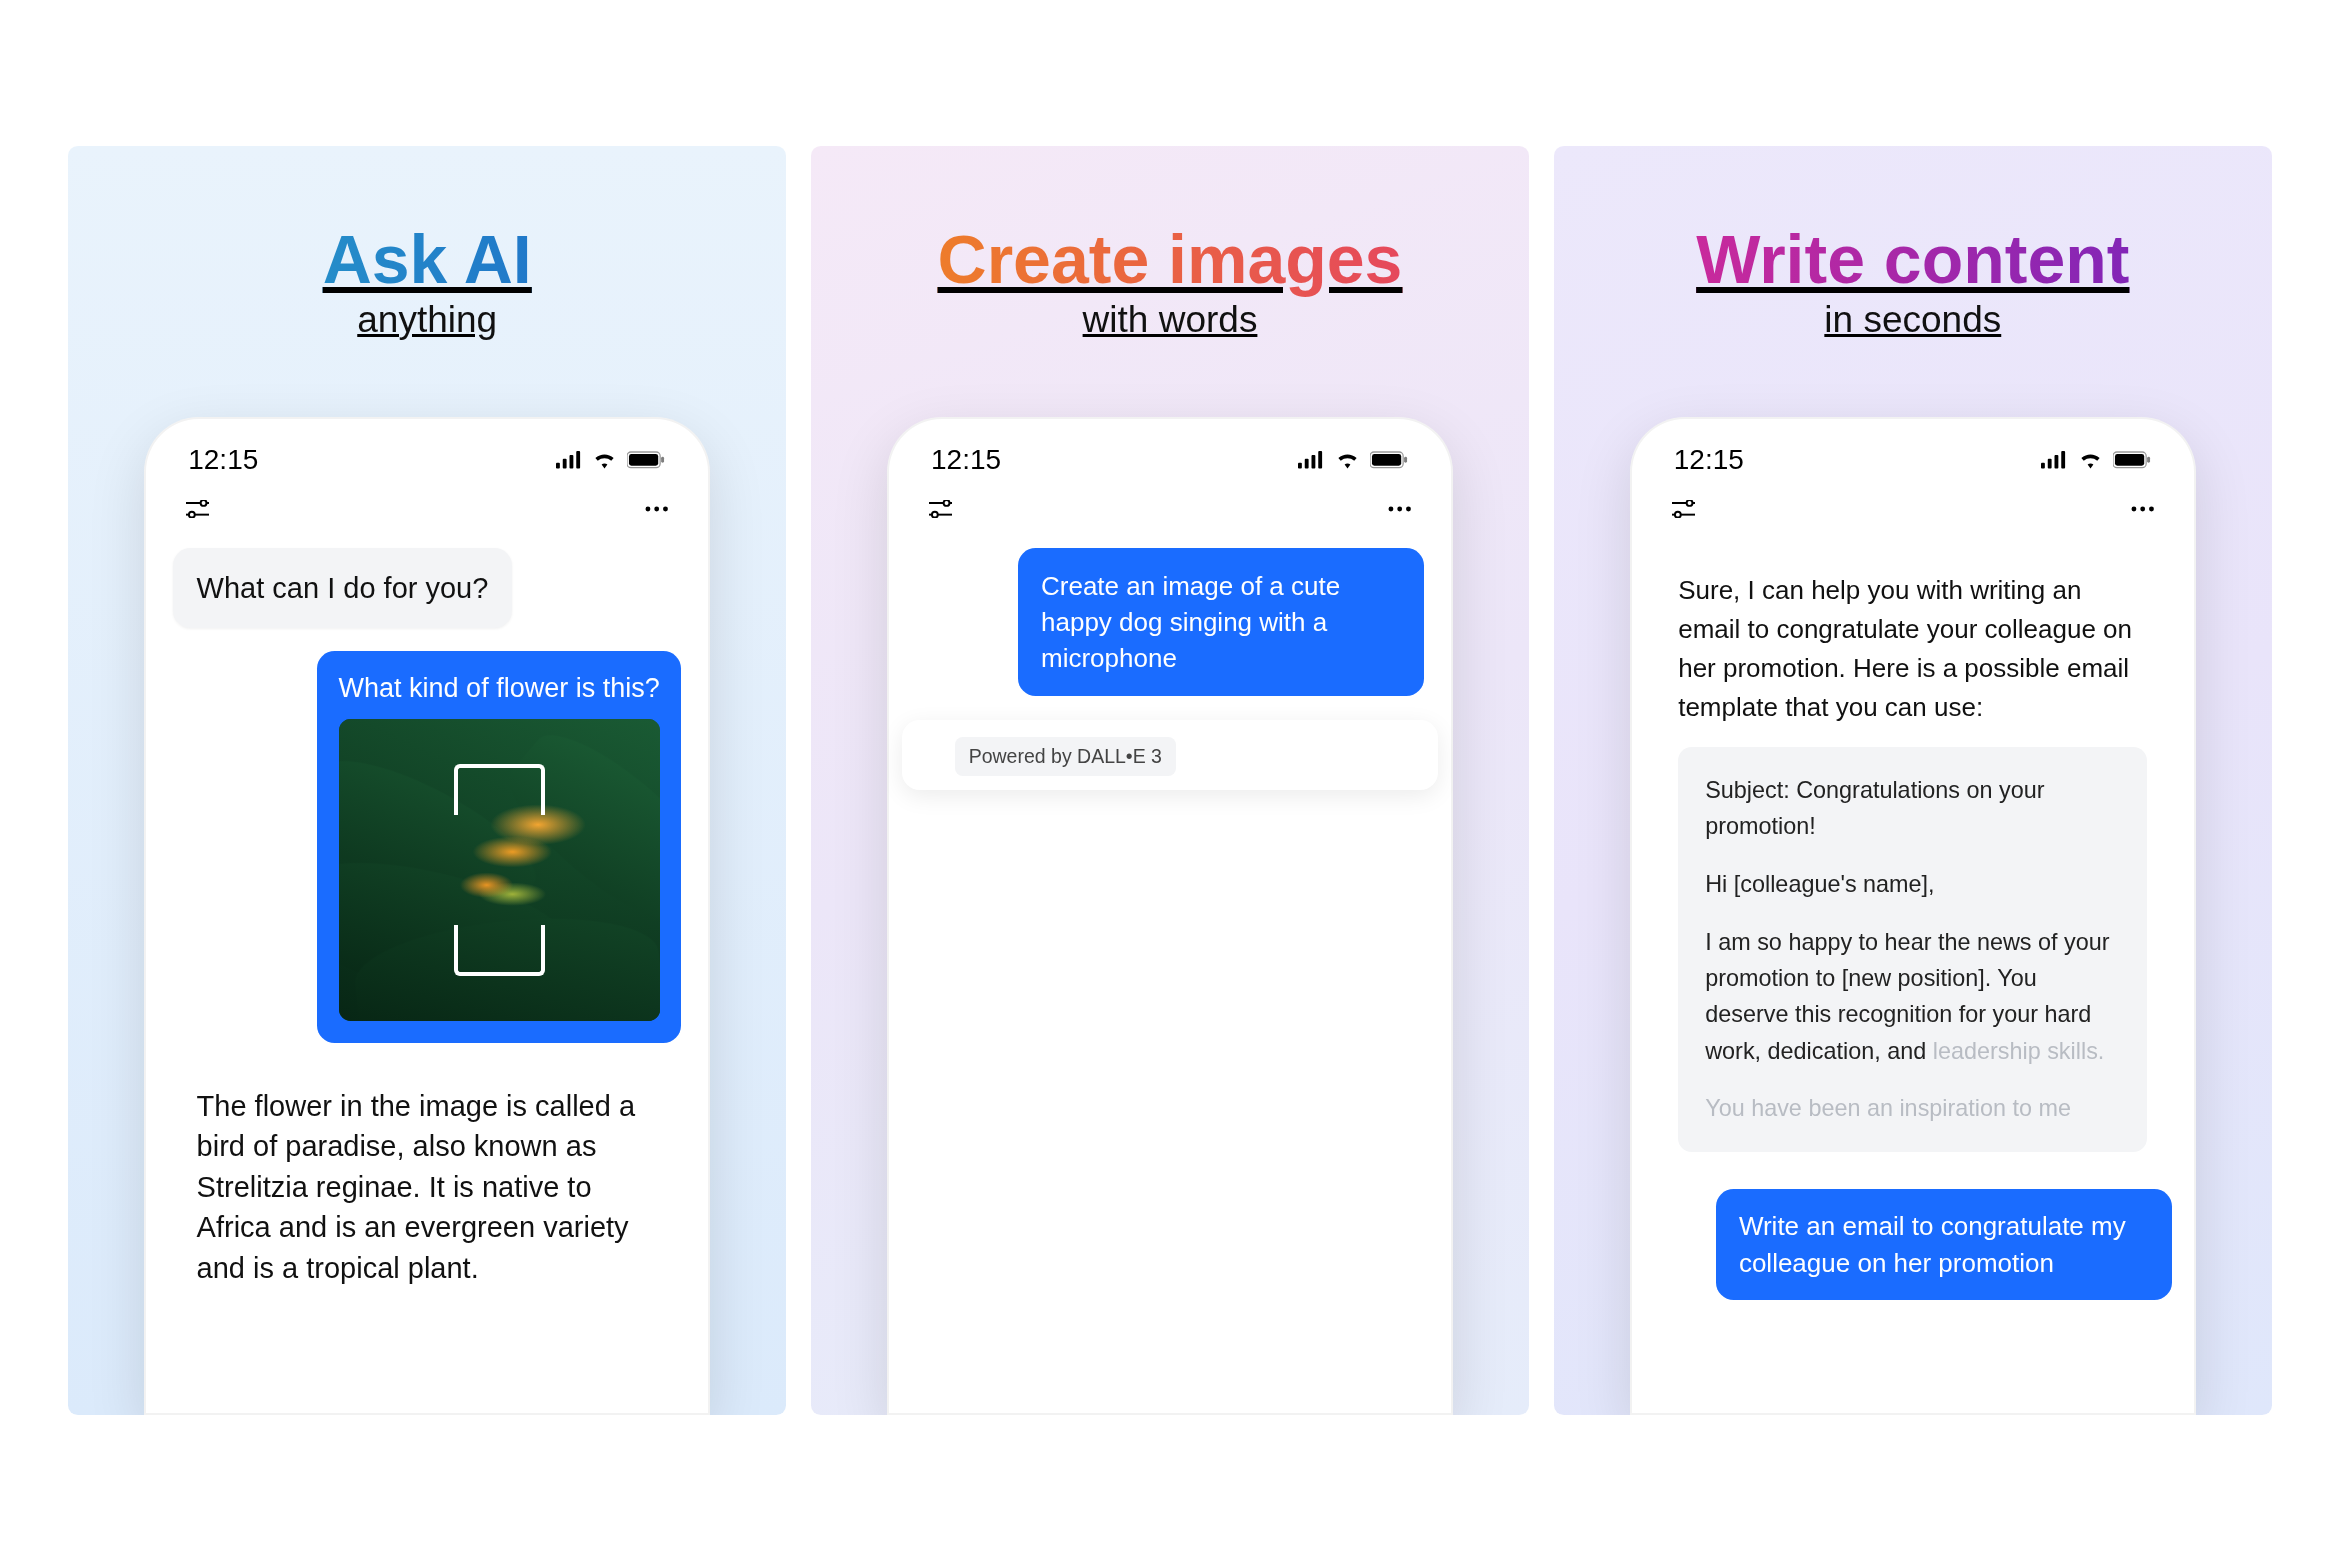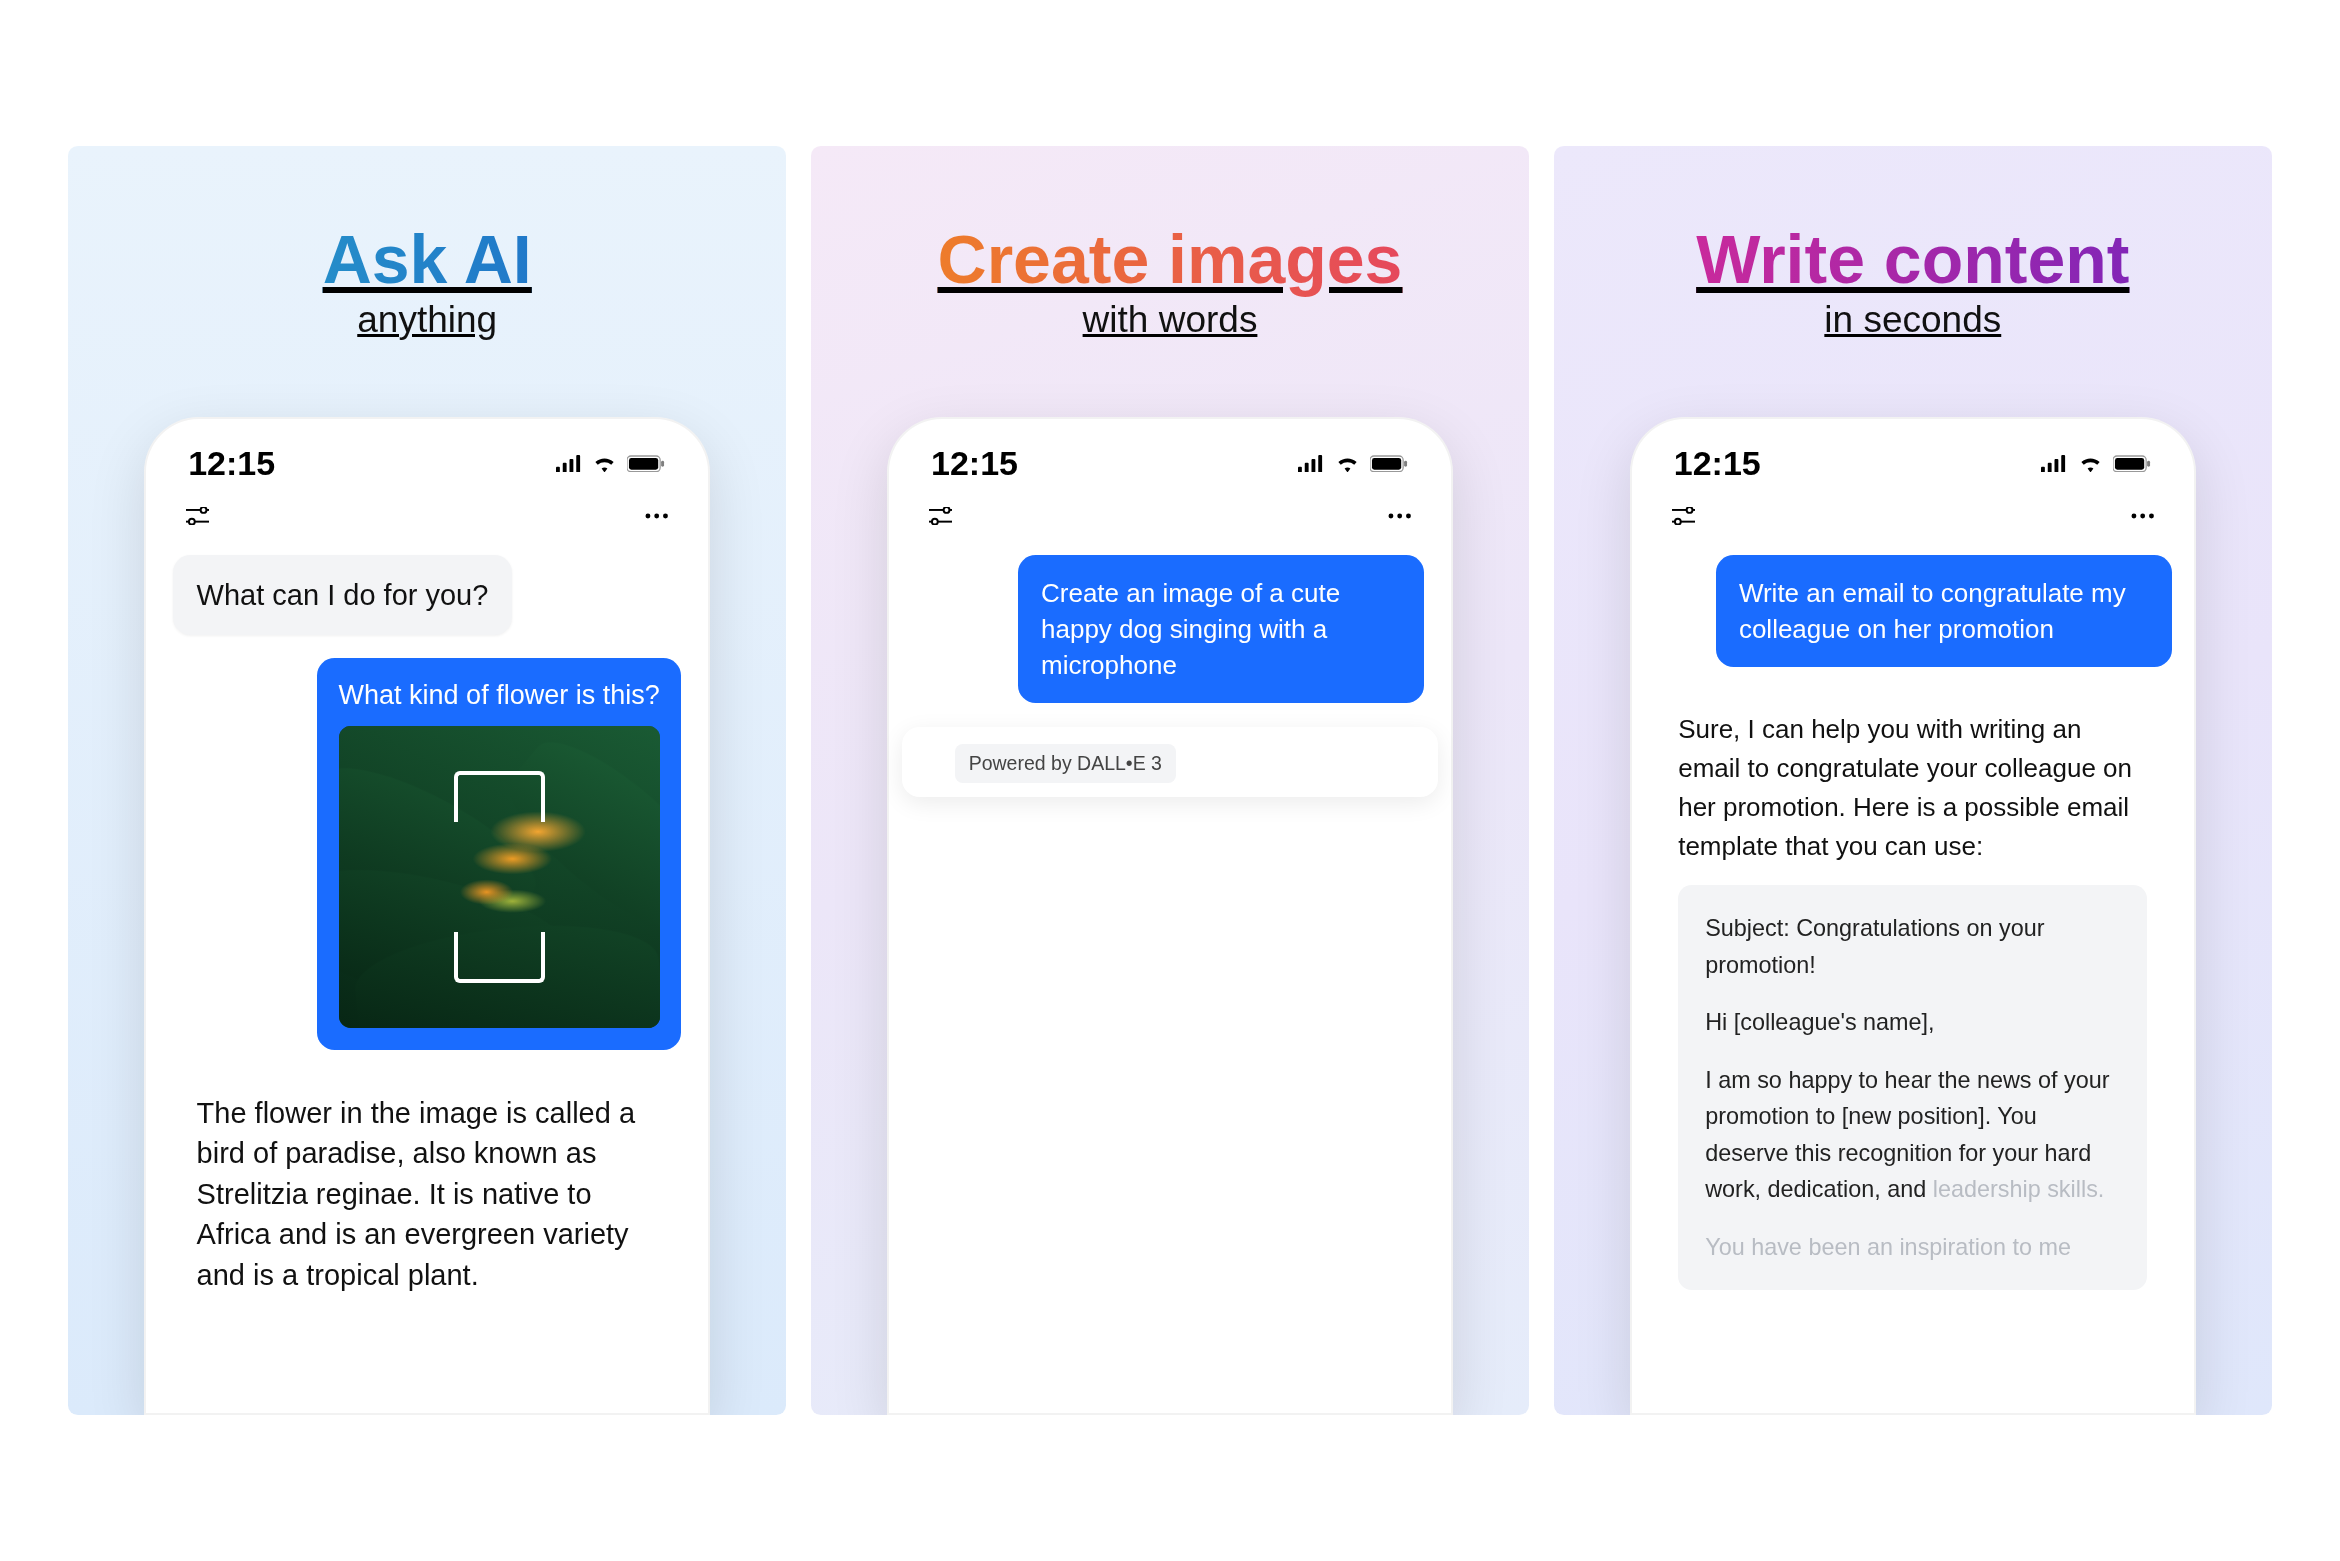--- a/index.html
+++ b/index.html
@@ -75,21 +75,21 @@
     overflow: hidden;
     padding: 0;
     position: relative;
   }
   .status-bar {
     display: flex;
     justify-content: space-between;
     align-items: center;
     padding: 27px 44px 9.8px 44px;
   }
-  .status-time { font-size: 34px; font-weight: 700; color: #000; }
+  .status-time { font-size: 28px; font-weight: 400; color: #000; }
   .status-icons { display: flex; align-items: center; gap: 9.8px; }
   .signal-icon svg, .wifi-icon svg, .battery-icon svg { display: block; }
 
   .toolbar {
     display: flex;
     justify-content: space-between;
     align-items: center;
     padding: 13.7px 39px 11.7px 39px;
   }
   .hamburger-icon, .more-icon { width: 29px; height: 19.5px; color: #000; display:flex; align-items:center; justify-content:center; }
@@ -473,32 +473,32 @@
         </span>
         <span class="more-icon">
           <svg width="23.4" height="5.9" viewBox="0 0 24 6">
               <circle cx="3" cy="3" r="2.5" fill="#000"></circle>
               <circle cx="12" cy="3" r="2.5" fill="#000"></circle>
               <circle cx="21" cy="3" r="2.5" fill="#000"></circle>
             </svg>
         </span>
       </div>
       <div class="chat">
-        <div class="bubble bubble-user" style="max-width:88%; font-size:26px;">Write an email to congratulate my colleague on her promotion</div>
         <div class="bubble bubble-ai-white">
           <div>Sure, I can help you with writing an email to congratulate your colleague on her promotion. Here is a possible email template that you can use:</div>
           <div style="height:19.5px"></div>
           <div class="email-card">
             <div class="subj">Subject: Congratulations on your promotion!</div>
             <div>Hi [colleague's name],</div>
             <div>
               <span>I am so happy to hear the news of your promotion to [new position]. You deserve this recognition for your hard work, dedication, and</span>
               <span class="fade">leadership skills.</span>
             </div>
             <div class="fade">You have been an inspiration to me</div>
           </div>
         </div>
+        <div class="bubble bubble-user" style="max-width:88%; font-size:26px;">Write an email to congratulate my colleague on her promotion</div>
       </div>
     </div>
   </div>
 
 </div>
 
 
 </body></html>

